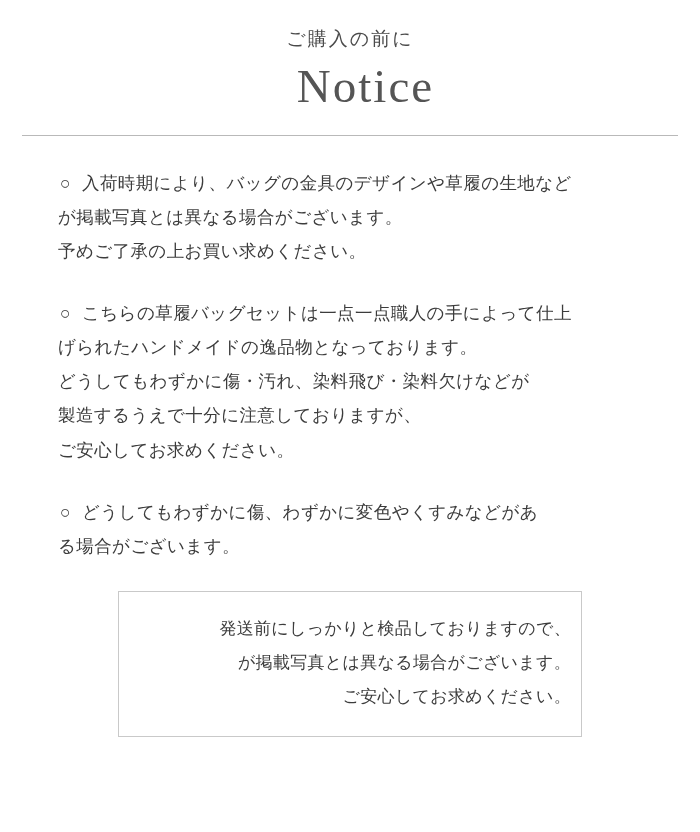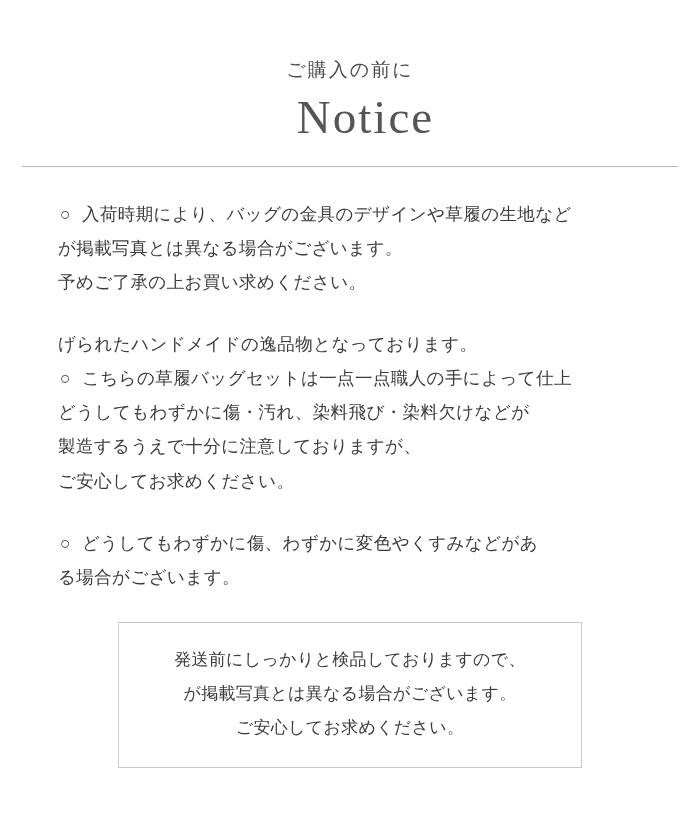--- a/index.html
+++ b/index.html
@@ -16,21 +16,20 @@
   }
   .page {
     width: 700px;
     height: 832px;
     box-sizing: border-box;
     position: relative;
   }
   .header {
     text-align: center;
     padding-top: 26px;
-    margin-top: 31px;
   }
   .header-sub {
     font-family: "Liberation Serif", serif;
     font-size: 19px;
     letter-spacing: 2px;
     color: #4a4a4a;
     line-height: 1.4;
   }
   .header-title {
     font-family: "Liberation Serif", serif;
@@ -73,21 +72,21 @@
   }
   .bullet-mark {
     display: inline-block;
     width: 22px;
     color: #3c3c3c;
   }
   .notebox {
     margin: 22px 118px 0 118px;
     border: 1px solid #c9c9c9;
     padding: 20px 10px 22px 10px;
-    text-align: center;
+    text-align: right;
   }
   .notebox .line {
     font-size: 17px;
     line-height: 2.0;
     color: #3c3c3c;
     letter-spacing: 0.3px;
     white-space: pre;
     display: block;
   }
 </style>
@@ -108,22 +107,22 @@
     <div class="item">
       <div class="item-lines">
         <span class="line first"><span class="bullet-mark">○</span><span>入荷時期により、バッグの金具のデザインや草履の生地など</span></span>
         <span class="line cont">が掲載写真とは異なる場合がございます。</span>
         <span class="line cont">予めご了承の上お買い求めください。</span>
       </div>
     </div>
 
     <div class="item">
       <div class="item-lines">
+        <span class="line first"><span class="bullet-mark">○</span><span>こちらの草履バッグセットは一点一点職人の手によって仕上</span></span>
         <span class="line cont">げられたハンドメイドの逸品物となっております。</span>
-        <span class="line first"><span class="bullet-mark">○</span><span>こちらの草履バッグセットは一点一点職人の手によって仕上</span></span>
         <span class="line cont">どうしてもわずかに傷・汚れ、染料飛び・染料欠けなどが</span>
         <span class="line cont">製造するうえで十分に注意しておりますが、</span>
         <span class="line cont">ご安心してお求めください。</span>
       </div>
     </div>
 
     <div class="item">
       <div class="item-lines">
         <span class="line first"><span class="bullet-mark">○</span><span>どうしてもわずかに傷、わずかに変色やくすみなどがあ</span></span>
         <span class="line cont">る場合がございます。</span>

